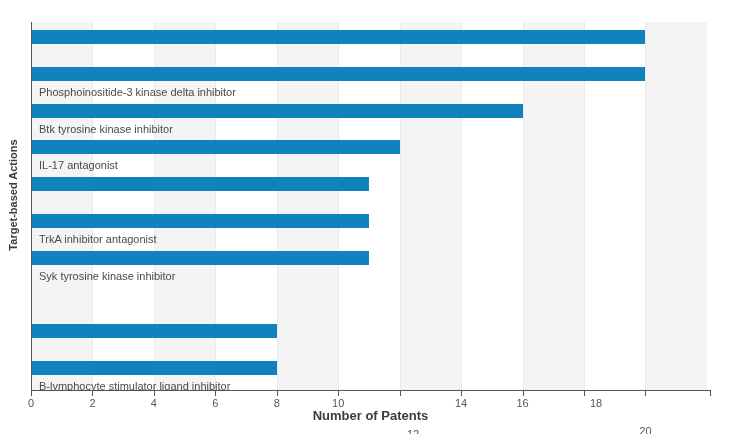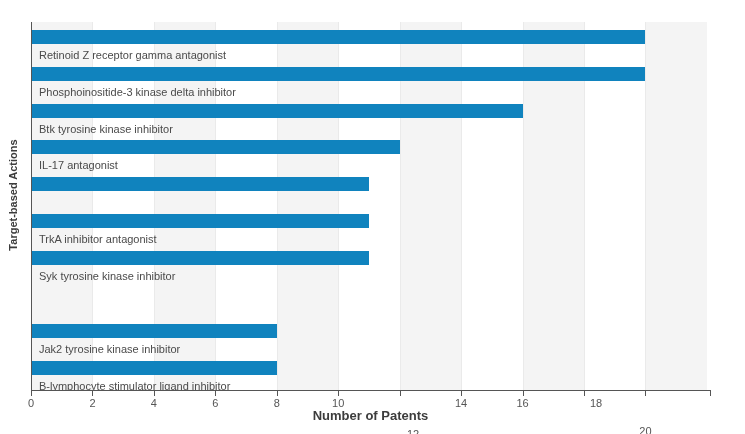--- a/index.html
+++ b/index.html
@@ -164,21 +164,20 @@
       <div class="vgrid" style="left: 184.344px;"></div>
       <div class="vgrid" style="left: 245.792px;"></div>
       <div class="vgrid" style="left: 307.24px;"></div>
       <div class="vgrid" style="left: 368.688px;"></div>
       <div class="vgrid" style="left: 430.136px;"></div>
       <div class="vgrid" style="left: 491.584px;"></div>
       <div class="vgrid" style="left: 553.032px;"></div>
       <div class="vgrid" style="left: 614.48px;"></div>
       <div class="row" style="top: 0px; height: 36.8px;">
         <div class="bar" style="top: 8px; width: 614.48px; background: rgb(16, 131, 190);"></div>
-        <div class="bar-label" style="top: 26px;">Retinoid Z receptor gamma antagonist</div>
       </div>
       <div class="row" style="top: 36.8px; height: 36.8px;">
         <div class="bar" style="top: 8px; width: 614.48px; background: rgb(16, 131, 190);"></div>
         <div class="bar-label" style="top: 26px;">Phosphoinositide-3 kinase delta inhibitor</div>
       </div>
       <div class="row" style="top: 73.6px; height: 36.8px;">
         <div class="bar" style="top: 8px; width: 491.584px; background: rgb(16, 131, 190);"></div>
         <div class="bar-label" style="top: 26px;">Btk tyrosine kinase inhibitor</div>
       </div>
       <div class="row" style="top: 110.4px; height: 36.8px;">
@@ -191,21 +190,20 @@
       <div class="row" style="top: 184px; height: 36.8px;">
         <div class="bar" style="top: 8px; width: 337.964px; background: rgb(16, 131, 190);"></div>
         <div class="bar-label" style="top: 26px;">TrkA inhibitor antagonist</div>
       </div>
       <div class="row" style="top: 220.8px; height: 36.8px; padding-left: 20px;">
         <div class="bar" style="top: 8px; width: 337.964px; background: rgb(16, 131, 190);"></div>
         <div class="bar-label" style="top: 26px;">Syk tyrosine kinase inhibitor</div>
       </div>
       <div class="row" style="top: 294.4px; height: 36.8px;">
         <div class="bar" style="top: 8px; width: 245.792px; background: rgb(16, 131, 190);"></div>
-        <div class="bar-label" style="top: 26px;">Jak2 tyrosine kinase inhibitor</div>
       </div>
       <div class="row" style="top: 331.2px; height: 36.8px;">
         <div class="bar" style="top: 8px; width: 245.792px; background: rgb(16, 131, 190);"></div>
         <div class="bar-label" style="top: 26px;">B-lymphocyte stimulator ligand inhibitor</div>
       </div>
     </div>
 
   <div id="y-axis-line"></div>
   <div id="x-axis-line"></div>
   <div id="x-axis-end-cap"></div>

